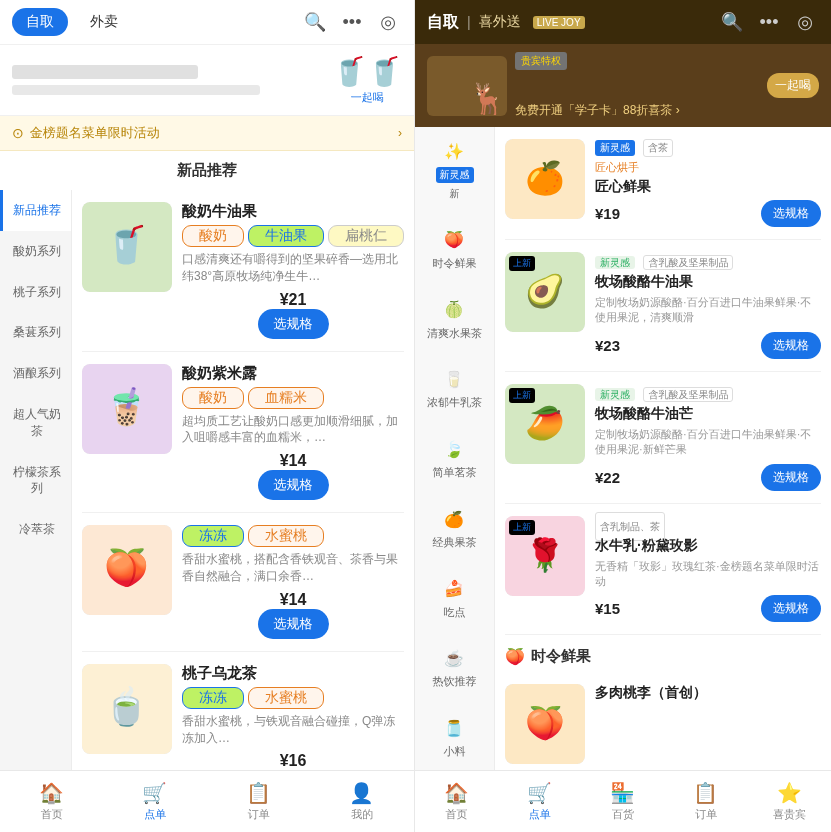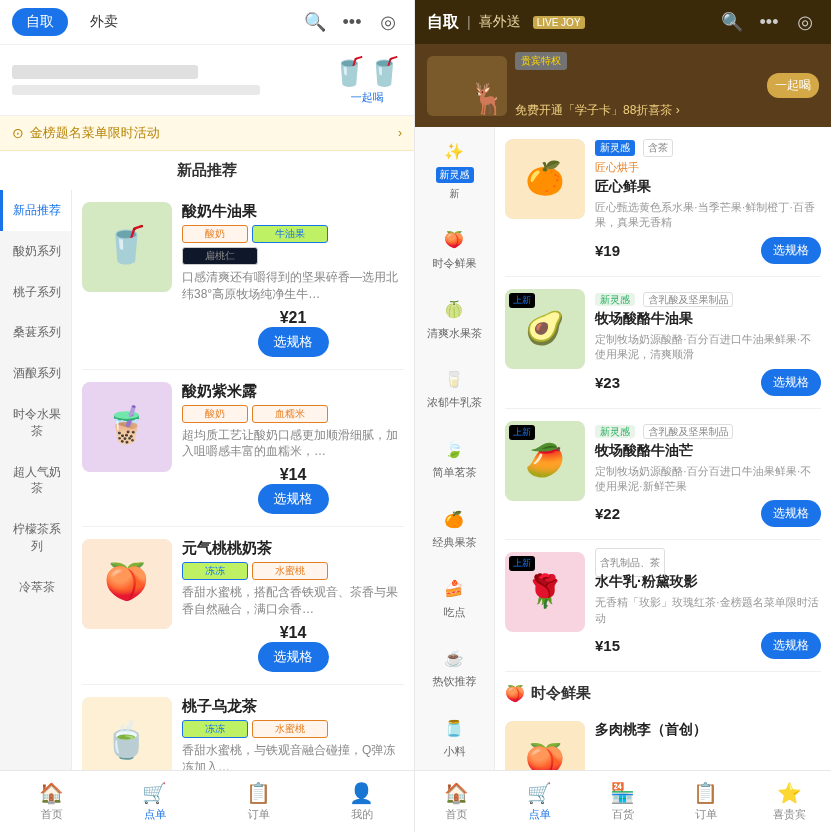--- a/index.html
+++ b/index.html
@@ -277,28 +277,28 @@
       color: #222;
       margin-bottom: 4px;
     }
     .product-tags {
       display: flex;
       gap: 4px;
       flex-wrap: wrap;
       margin-bottom: 4px;
     }
     .tag {
-      font-size: 10px;
-      padding: 1px 22px;
-      border-radius: 3px;
+      font-size: 14px;
+      padding: 1px 16px;
+      border-radius: 9px;
       border: 1px solid;
     }
     .tag-orange { color: #e67e22; border-color: #e67e22; background: #fff5ec; }
     .tag-blue { color: #1a73e8; border-color: #1a73e8; background: #bef264; }
-    .tag-gray { color: #888; border-color: #ccc; background: #0f172a; }
+    .tag-gray { color: #888; border-color: #ccc; background: #fef9c3; }
     .product-desc {
       font-size: 12px;
       color: #888;
       line-height: 1.4;
       margin-bottom: 6px;
       display: -webkit-box;
       -webkit-line-clamp: 2;
       -webkit-box-orient: vertical;
       overflow: hidden;
     }
@@ -513,21 +513,20 @@
   <div class="section-title-bar">新品推荐</div>
 
   <div class="main-content-left">
 
     <div class="sidebar">
       <div class="sidebar-item active">新品推荐</div>
       <div class="sidebar-item">酸奶系列</div>
       <div class="sidebar-item">桃子系列</div>
       <div class="sidebar-item">桑葚系列</div>
       <div class="sidebar-item">酒酿系列</div>
-      <div class="sidebar-item">时令水果茶</div>
       <div class="sidebar-item">超人气奶茶</div>
       <div class="sidebar-item">柠檬茶系列</div>
       <div class="sidebar-item">冷萃茶</div>
     </div>
 
     <div class="product-list">
 
       <div class="product-item">
         <div class="product-img">
           <svg width="90" height="90" viewBox="0 0 90 90">
@@ -572,21 +571,20 @@
       </div>
 
       <div class="product-item">
         <div class="product-img">
           <svg width="90" height="90" viewBox="0 0 90 90">
             <rect width="90" height="90" rx="8" fill="#fde8d4"></rect>
             <text x="45" y="55" text-anchor="middle" font-size="36">🍑</text>
           </svg>
         </div>
         <div class="product-details">
-          <div class="product-name">元气桃桃奶茶</div>
           <div class="product-tags">
             <span class="tag tag-blue">冻冻</span>
             <span class="tag tag-orange">水蜜桃</span>
           </div>
           <div class="product-desc">香甜水蜜桃，搭配含香铁观音、茶香与果香自然融合，满口余香…</div>
           <div class="product-footer">
             <span class="price">¥14</span>
             <button class="select-btn">选规格</button>
           </div>
         </div>
@@ -729,21 +727,20 @@
         </div>
         <div class="r-product-details">
           <div style="display:flex;gap:4px;align-items:center;margin-bottom:3px;">
             <span class="new-tag">新灵感</span>
             <span style="font-size:10px;color:#888;border:1px solid #ddd;padding:1px 4px;border-radius:3px;">含茶</span>
           </div>
           <div style="display:flex;gap:4px;align-items:center;margin-bottom:3px;">
             <span style="font-size:11px;color:#e67e22;font-weight:500;">匠心烘手</span>
           </div>
           <div class="r-product-name">匠心鲜果</div>
-          <div class="r-product-desc">匠心甄选黄色系水果·当季芒果·鲜制橙丁·百香果，真果无香精</div>
           <div class="r-product-footer">
             <span class="r-price">¥19</span>
             <button class="r-select-btn">选规格</button>
           </div>
         </div>
       </div>
 
       <div class="r-product-item">
         <div class="r-product-img" style="position:relative;">
           <svg width="80" height="80" viewBox="0 0 80 80">

